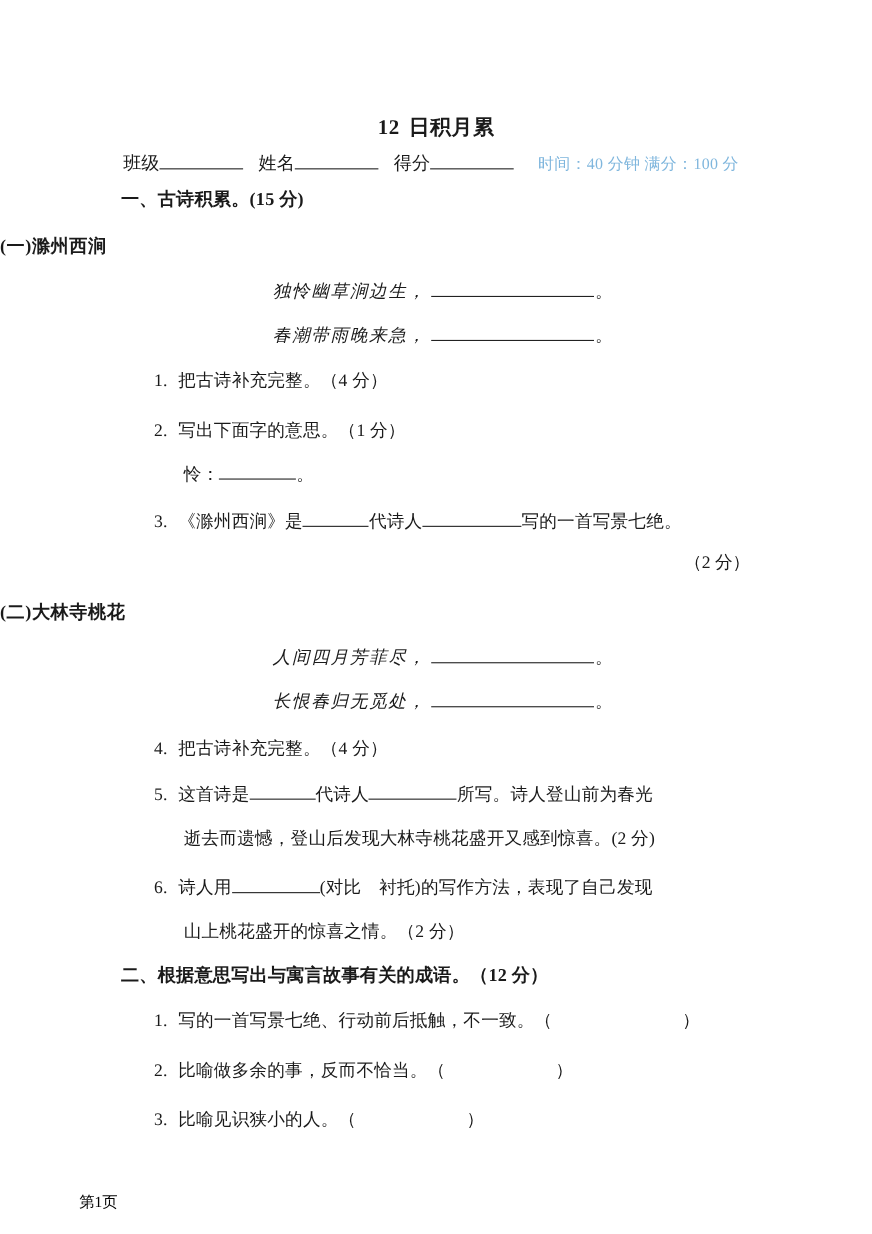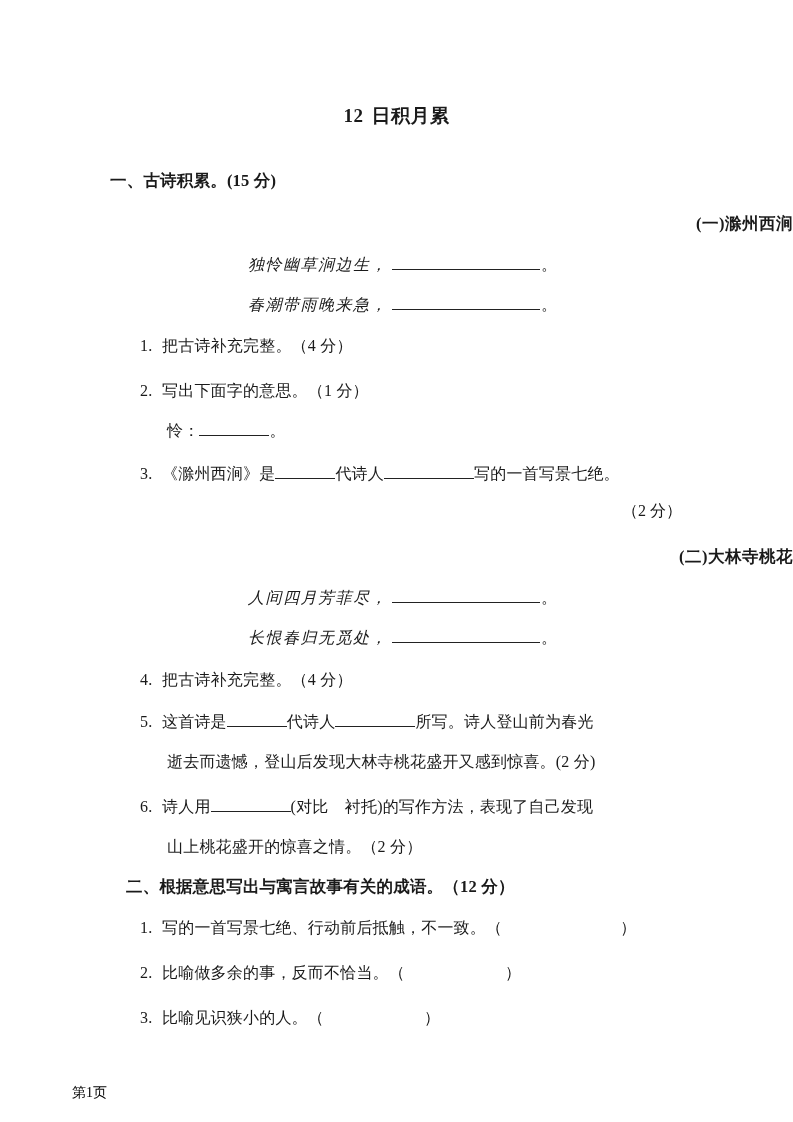--- a/index.html
+++ b/index.html
@@ -69,21 +69,21 @@
     left: 110px;
     font-weight: bold;
     font-size: 16.5px;
     letter-spacing: 0.2px;
     white-space: nowrap;
   }
 
   .poem-head {
     position: absolute;
     left: 0; right: 0;
-    text-align: right;
+    text-align: left;
     font-weight: bold;
     font-size: 16.5px;
     letter-spacing: 0.5px;
   }
 
   .poem-line {
     position: absolute;
     left: 248px;
     font-size: 16px;
     white-space: nowrap;
@@ -152,20 +152,23 @@
 </style>
 </head>
 <body>
 
 <div class="page">
 
   <div class="doc-title">
     <span class="num">12</span><span>日积月累</span>
   </div>
 
+  <div class="meta-row">
+    <span class="meta-field">班级</span><span class="meta-blank w-class"></span><span class="meta-gap"></span><span class="meta-field">姓名</span><span class="meta-blank w-name"></span><span class="meta-gap"></span><span class="meta-field">得分</span><span class="meta-blank w-score"></span><span class="exam-info">时间：40 分钟  满分：100 分</span>
+  </div>
 
   <div class="sec-head" style="top:170px;">一、古诗积累。(15 分)</div>
 
   <div class="poem-head" style="top:213px;">(一)滁州西涧</div>
 
   <div class="poem-line" style="top:255px;">
     <span>独怜幽草涧边生，</span><span class="blank"></span><span class="period">。</span>
   </div>
 
   <div class="poem-line" style="top:295px;">
@@ -207,21 +210,21 @@
   <div class="q" style="top:712px;">
     <span class="idx">5.</span><span>这首诗是</span><span class="blank b-60"></span><span>代诗人</span><span class="blank b-80"></span><span>所写。诗人登山前为春光</span>
   </div>
   <div class="q-indent" style="top:752px;">逝去而遗憾，登山后发现大林寺桃花盛开又感到惊喜。(2 分)</div>
 
   <div class="q" style="top:797px;">
     <span class="idx">6.</span><span>诗人用</span><span class="blank b-80"></span><span>(对比　衬托)的写作方法，表现了自己发现</span>
   </div>
   <div class="q-indent" style="top:837px;">山上桃花盛开的惊喜之情。（2 分）</div>
 
-  <div class="sec-head" style="top:876px;margin-left:16px;">二、根据意思写出与寓言故事有关的成语。（12 分）</div>
+  <div class="sec-head" style="top:876px;">二、根据意思写出与寓言故事有关的成语。（12 分）</div>
 
   <div class="q" style="top:918px;">
     <span class="idx">1.</span><span>写的一首写景七绝、行动前后抵触，不一致。（</span><span class="paren-gap" style="width:118px;"></span><span>）</span>
   </div>
 
   <div class="q" style="top:963px;">
     <span class="idx">2.</span><span>比喻做多余的事，反而不恰当。（</span><span class="paren-gap" style="width:100px;"></span><span>）</span>
   </div>
 
   <div class="q" style="top:1008px;">

